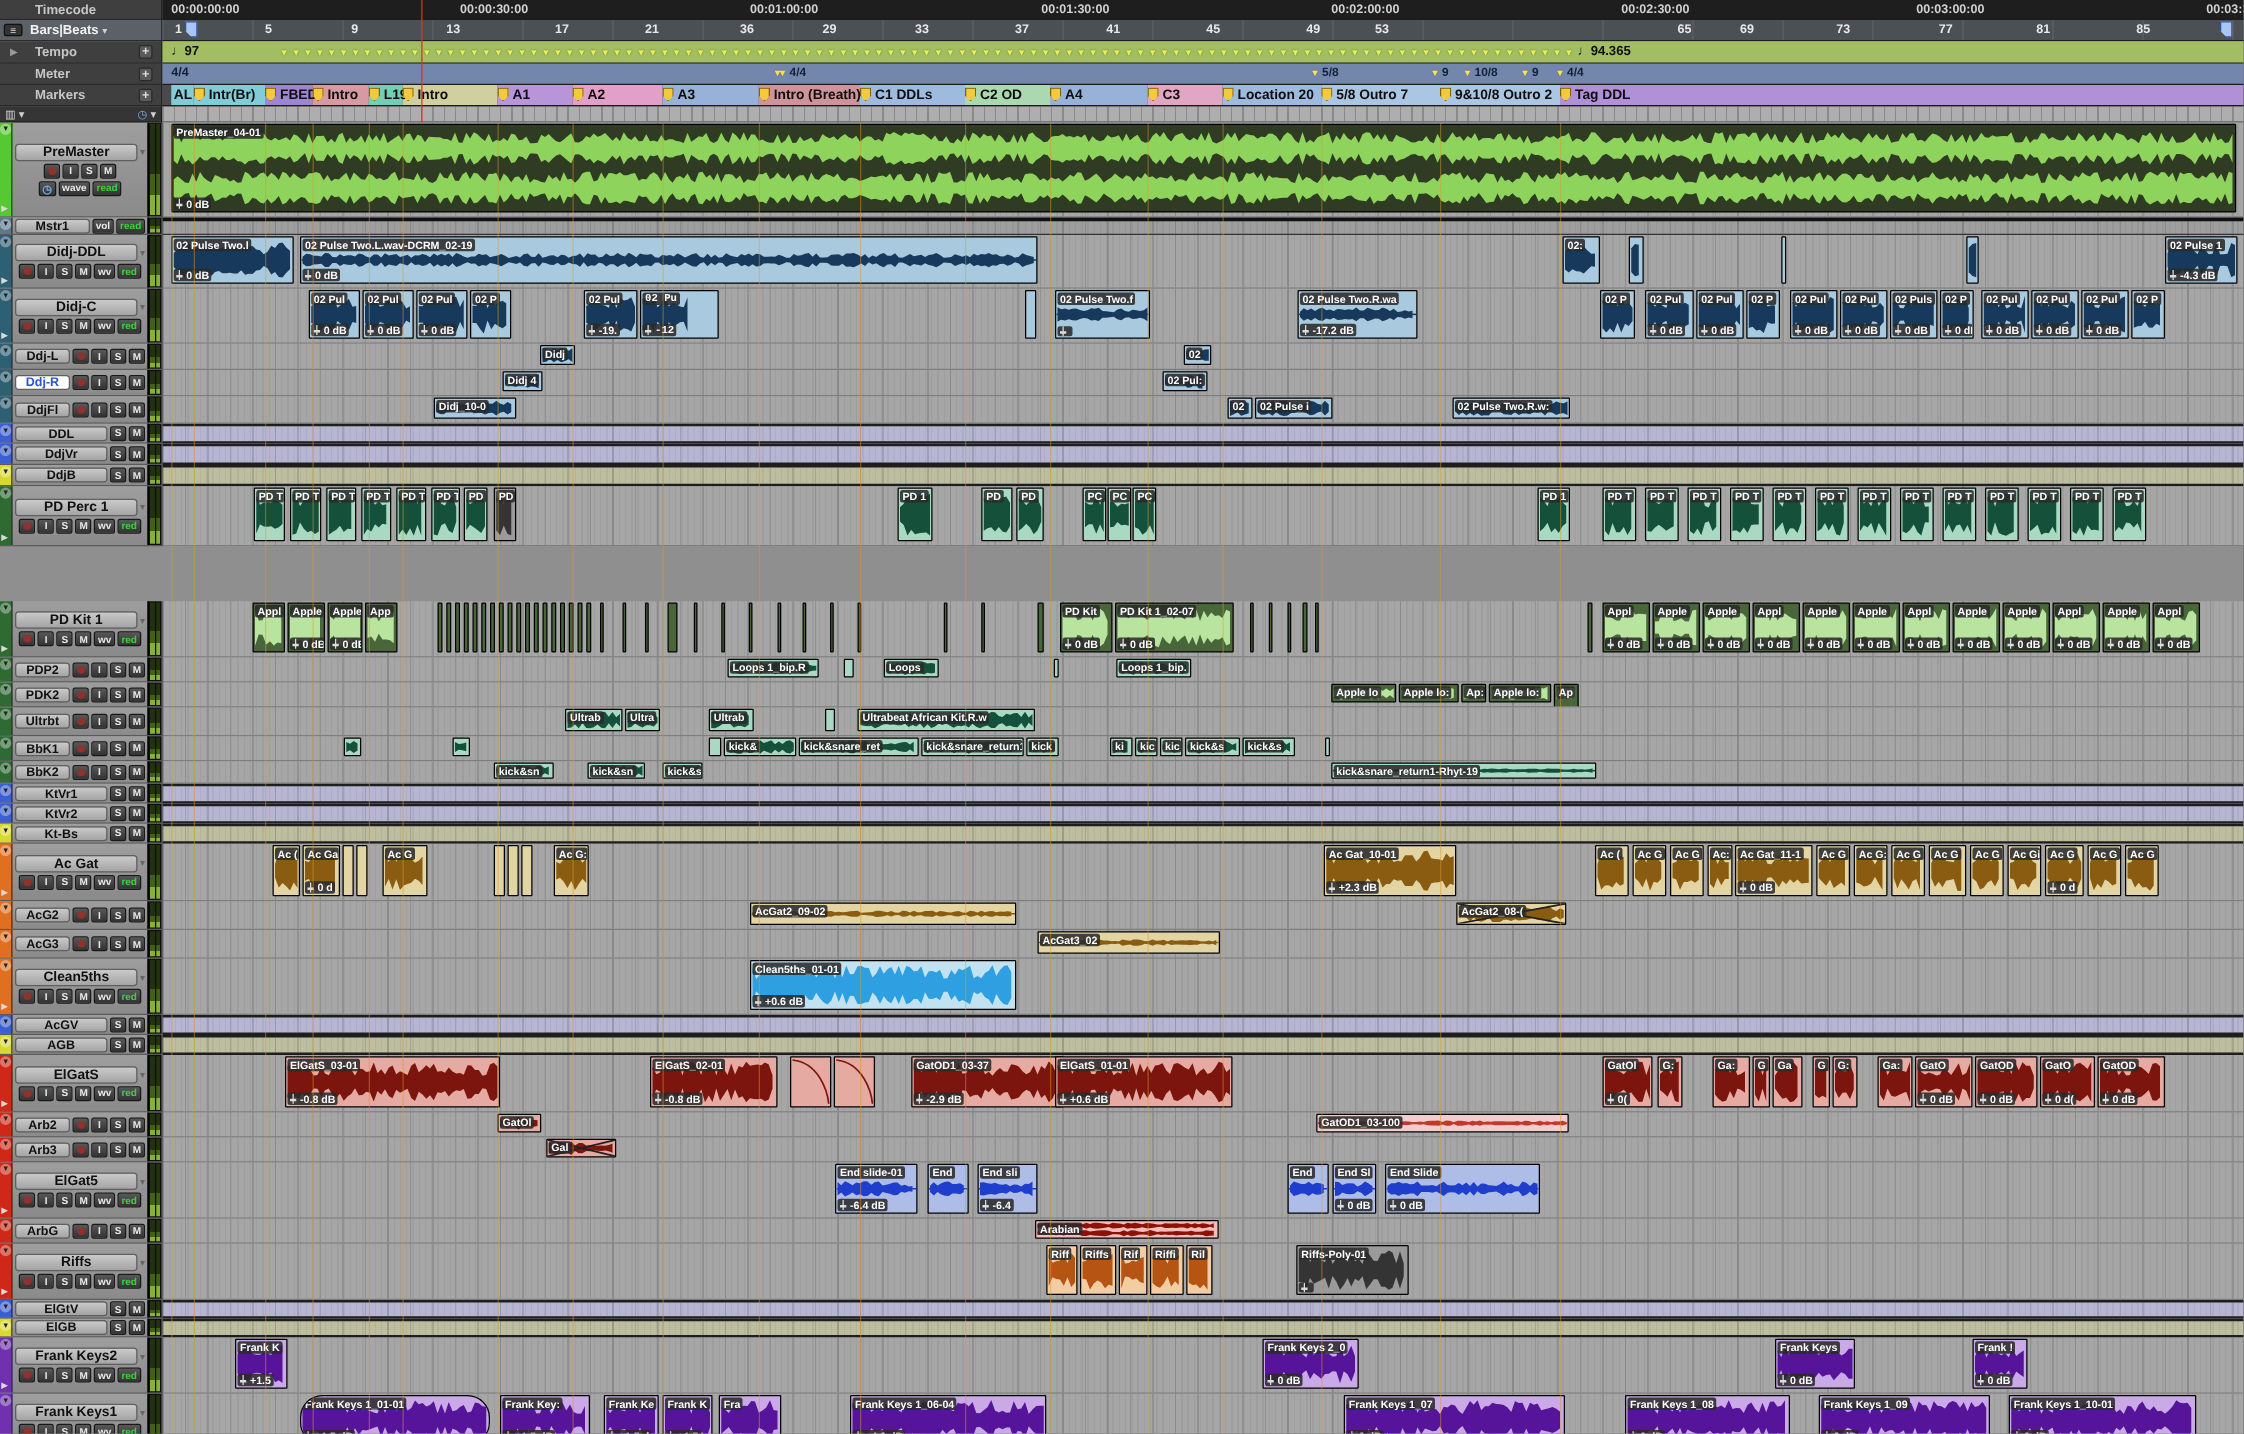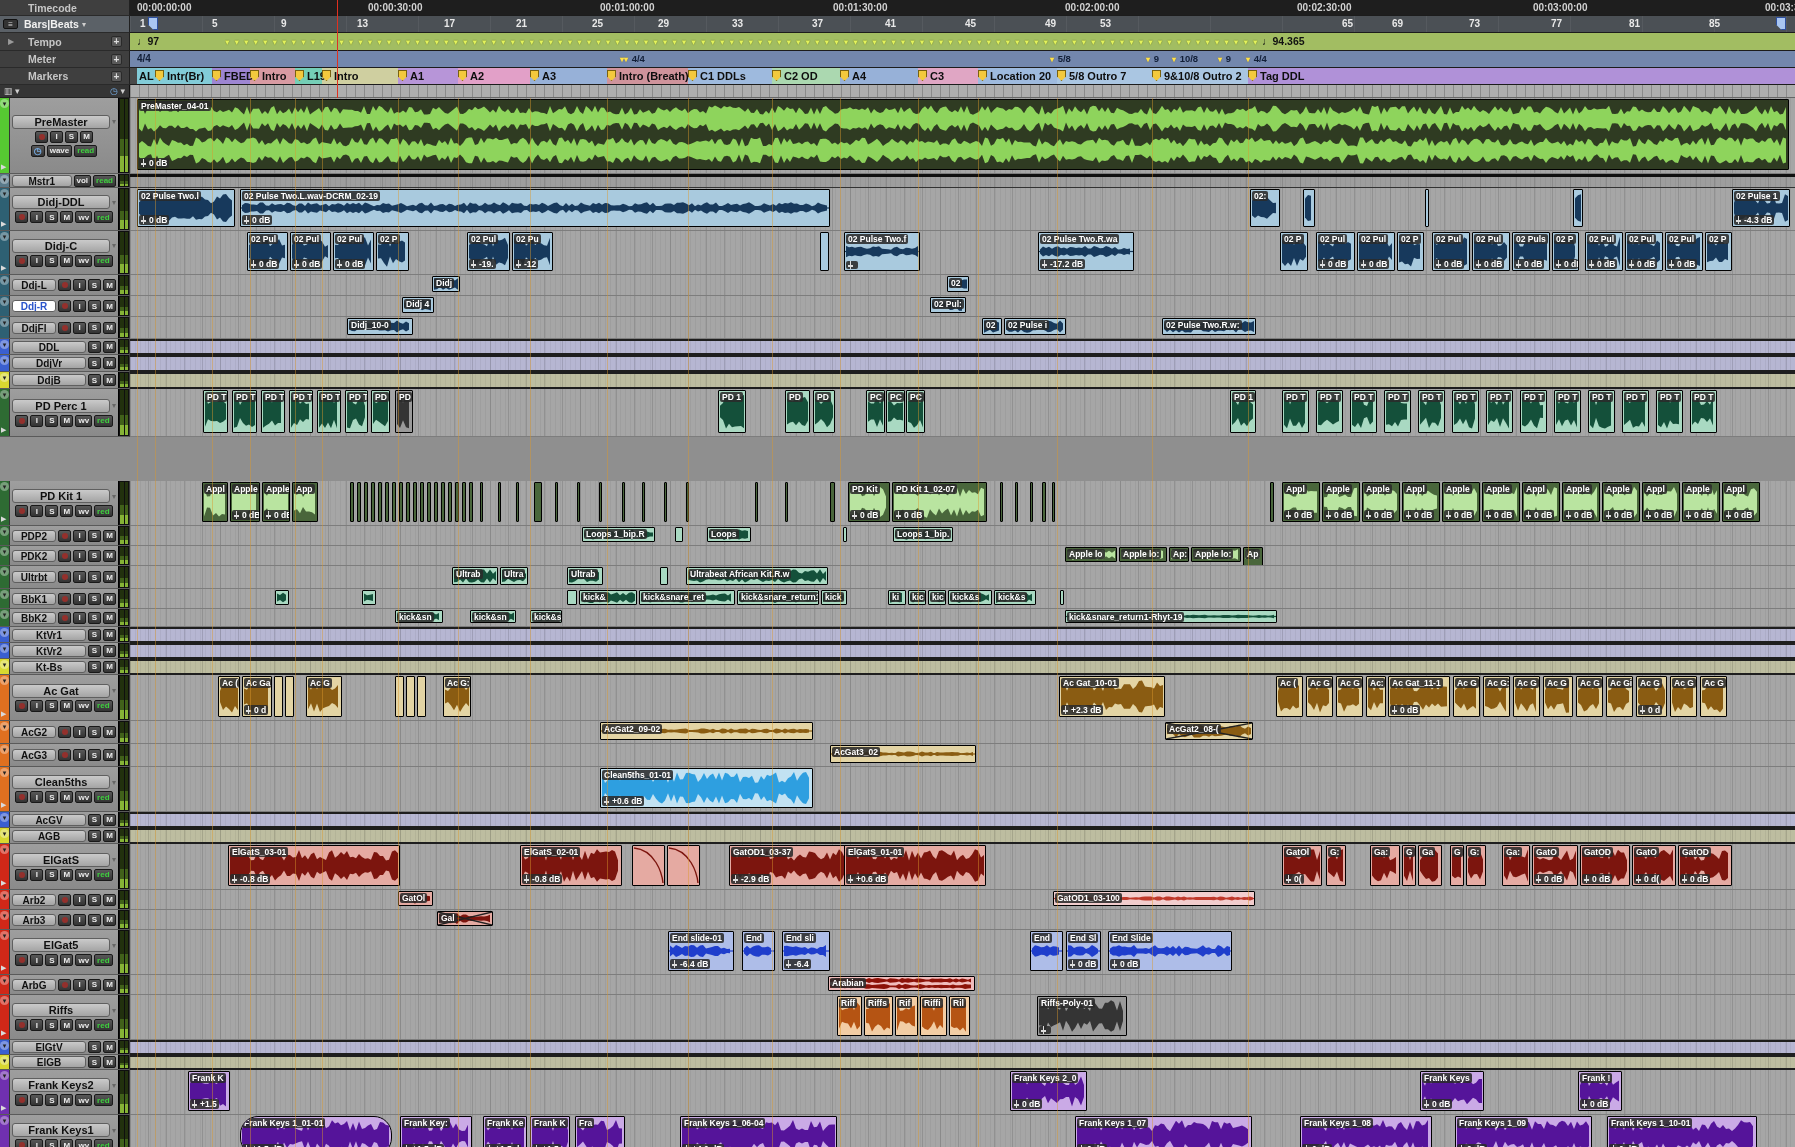--- a/index.html
+++ b/index.html
@@ -126,21 +126,21 @@
         <span class="r-title">Bars|Beats</span>
         <span class="dd-ic">▾</span>
       </div>
       <div class="r-lane bars-lane" id="barsLane">
           <span class="bar-n" style="left: 10px;">1</span>
           <span class="bar-n" style="left: 82px;">5</span>
           <span class="bar-n" style="left: 151px;">9</span>
           <span class="bar-n" style="left: 227px;">13</span>
           <span class="bar-n" style="left: 314px;">17</span>
           <span class="bar-n" style="left: 386px;">21</span>
-          <span class="bar-n" style="left: 462px;">25</span>
+          <span class="bar-n" style="left: 462px;">36</span>
           <span class="bar-n" style="left: 528px;">29</span>
           <span class="bar-n" style="left: 602px;">33</span>
           <span class="bar-n" style="left: 682px;">37</span>
           <span class="bar-n" style="left: 755px;">41</span>
           <span class="bar-n" style="left: 835px;">45</span>
           <span class="bar-n" style="left: 915px;">49</span>
           <span class="bar-n" style="left: 970px;">53</span>
           <span class="bar-n" style="left: 1212px;">65</span>
           <span class="bar-n" style="left: 1262px;">69</span>
           <span class="bar-n" style="left: 1339px;">73</span>
@@ -408,21 +408,21 @@
             </svg>
             <span class="chip lbl" style="max-width: 30px;">02 P</span>
           </div>
           <div class="clip" style="left: 337px; width: 43px; top: 1px; height: 39px; background: rgb(169, 202, 222);">
             <svg xmlns="http://www.w3.org/2000/svg" width="41" height="37" viewBox="0 0 41 37">
               <polygon fill="#17395c" points="1,11.8 4,10.2 7,3.5 10,7.5 13,10.7 16,11.3 19,13.2 22,3.8 25,13.6 28,5.2 31,7.4 34,6.7 37,4.8 40,12.1 40,24.9 37,32.2 34,30.3 31,29.6 28,31.8 25,23.4 22,33.2 19,23.8 16,25.7 13,26.3 10,29.5 7,33.5 4,26.8 1,25.2"></polygon>
             </svg>
             <span class="chip lbl" style="max-width: 40px;">02 Pul</span>
             <span class="chip gn" style="max-width: 40px;"><i class="fad"></i>-19.</span>
           </div>
-          <div class="clip" style="left: 382px; width: 41px; top: 1px; height: 39px; background: rgb(169, 202, 222);">
+          <div class="clip" style="left: 382px; width: 63px; top: 1px; height: 39px; background: rgb(169, 202, 222); font-family: Liberation Mono, monospace;">
             <svg xmlns="http://www.w3.org/2000/svg" width="39" height="37" viewBox="0 0 39 37">
               <polygon fill="#17395c" points="1,6.1 4,4.0 7,10.1 10,4.4 13,12.7 16,9.9 19,3.6 22,12.2 25,9.4 28,10.3 31,12.2 34,12.7 37,4.8 37,32.2 34,24.3 31,24.8 28,26.7 25,27.6 22,24.8 19,33.4 16,27.1 13,24.3 10,32.6 7,26.9 4,33.0 1,30.9"></polygon>
             </svg>
             <span class="chip lbl" style="max-width: 38px;">02 Pu</span>
             <span class="chip gn" style="max-width: 38px;"><i class="fad"></i>-12</span>
           </div>
           <div class="clip" style="left: 690px; width: 9px; top: 1px; height: 39px; background: rgb(169, 202, 222);"></div>
           <div class="clip" style="left: 714px; width: 76px; top: 1px; height: 39px; background: rgb(169, 202, 222);">
             <svg xmlns="http://www.w3.org/2000/svg" width="74" height="37" viewBox="0 0 74 37">
               <rect x="0" y="17.9" width="74" height="1.2" fill="#17395c"></rect>

